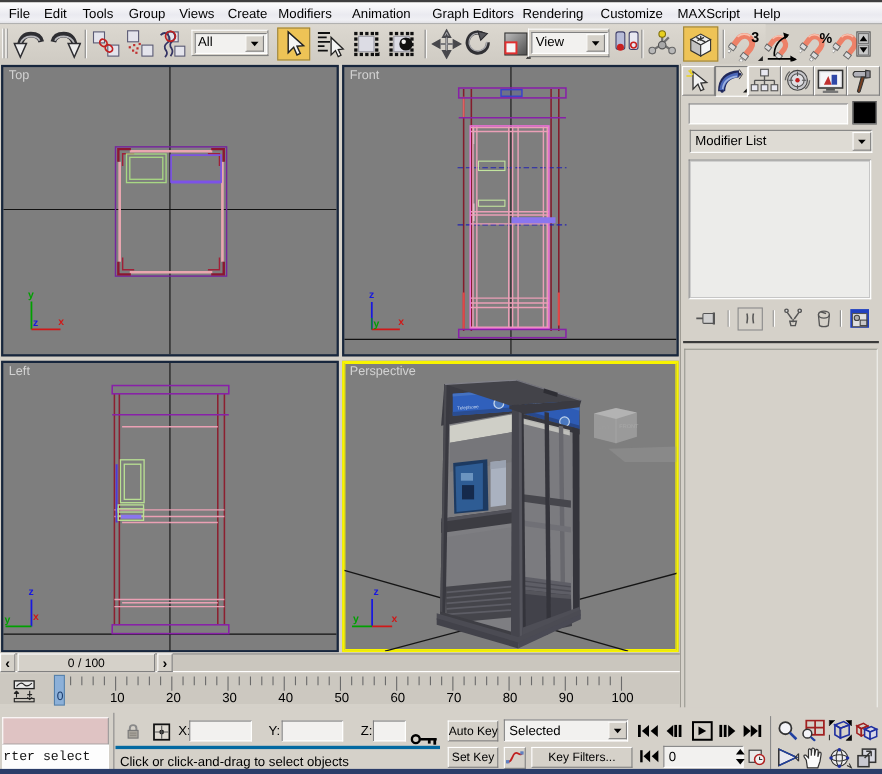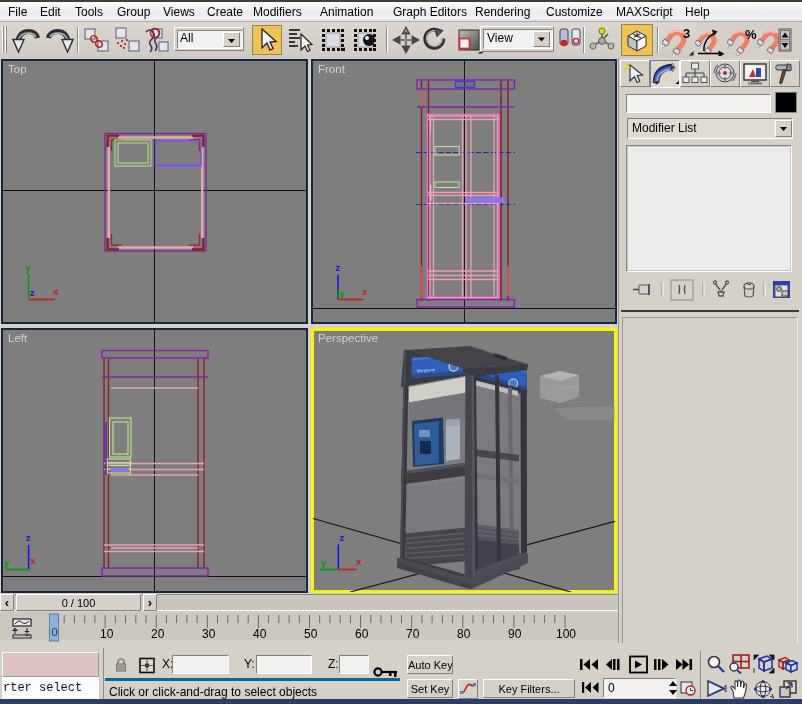--- a/index.html
+++ b/index.html
@@ -840,20 +840,28 @@
       <line x1="9" y1="7" x2="24" y2="7" stroke="#000" stroke-width="2.2"></line>
       <rect x="16" y="7" width="2.5" height="4" fill="#000"></rect>
         <rect x="21" y="7" width="2.5" height="5" fill="#000"></rect>
     </svg>
 
     <div class="abs" style="left:105px;top:35px;width:295px;height:22px;border-top:3px solid #0369a1;background:#d5d1c9;font-size:12px;padding:4px 0 0 4px;">Click or click-and-drag to select objects</div>
 
     <div class="abs raised" style="left:407px;top:12px;width:46px;height:19px;background:#d5d1c9;font-size:11px;text-align:left;padding-top:3px;white-space:nowrap;">Auto Key</div>
     <div class="abs raised" style="left:407px;top:36px;width:46px;height:19px;background:#d5d1c9;font-size:11px;text-align:center;padding-top:3px;white-space:nowrap;">Set Key</div>
 
+    <div class="abs sunken field" style="left:458px;top:11px;width:113px;height:20px;">
+      <div class="abs" style="left:4px;top:2px;font-size:12px;">Selected</div>
+      <div class="abs raised" style="left:94px;top:1px;width:17px;height:16px;background:#d5d1c9;">
+        <svg width="15" height="14">
+            <path d="M4 5.5 L11 5.5 L7.5 9.5 Z" fill="#000"></path>
+          </svg>
+      </div>
+    </div>
 
     <div class="abs raised" style="left:458px;top:36px;width:20px;height:20px;background:#d5d1c9;">
       <svg width="18" height="18" viewBox="0 0 18 18">
         <path d="M2 13 Q5 13 7 8 Q9 3 12 5 Q15 7 16 4" fill="none" stroke="#c02020" stroke-width="1.6"></path>
         <rect x="1" y="11" width="3" height="3" fill="#6080c0"></rect>
           <rect x="14" y="3" width="3" height="3" fill="#6080c0"></rect>
       </svg>
     </div>
 
     <div class="abs raised" style="left:483px;top:36px;width:92px;height:19px;background:#d5d1c9;font-size:11px;text-align:center;padding-top:3px;">Key Filters...</div>

